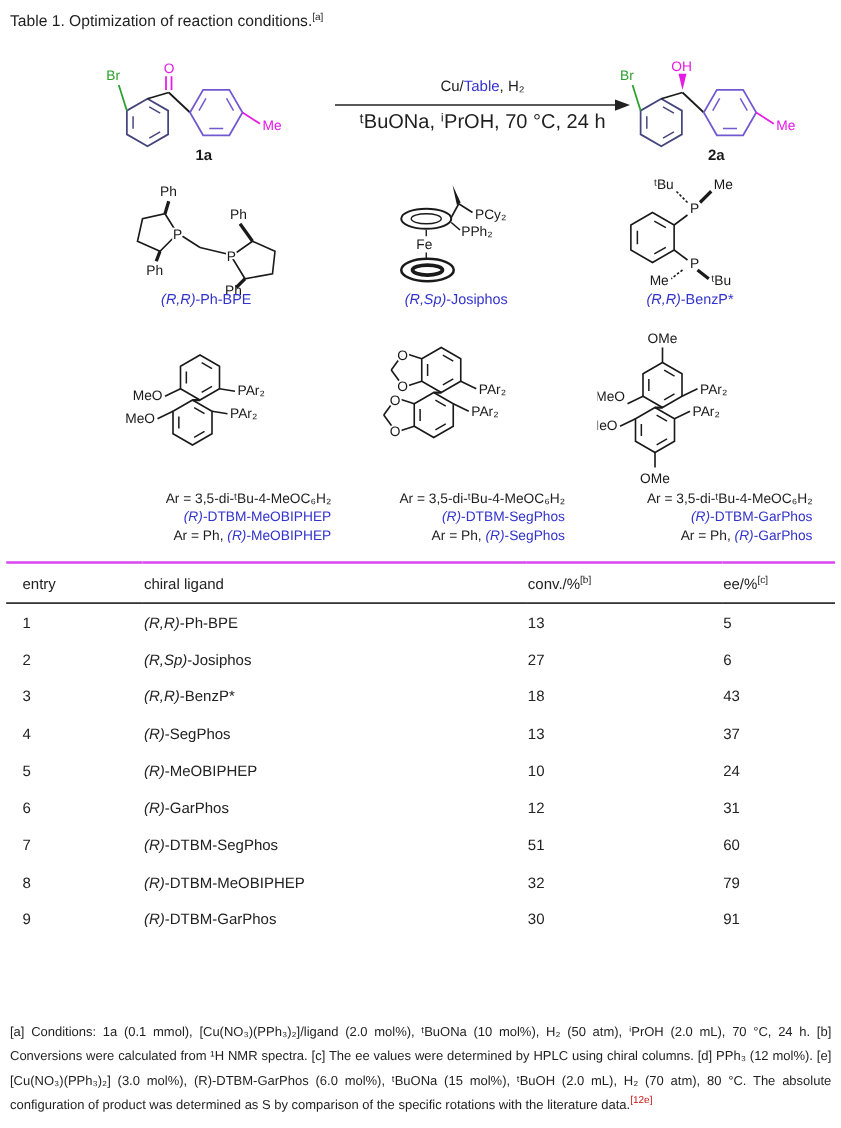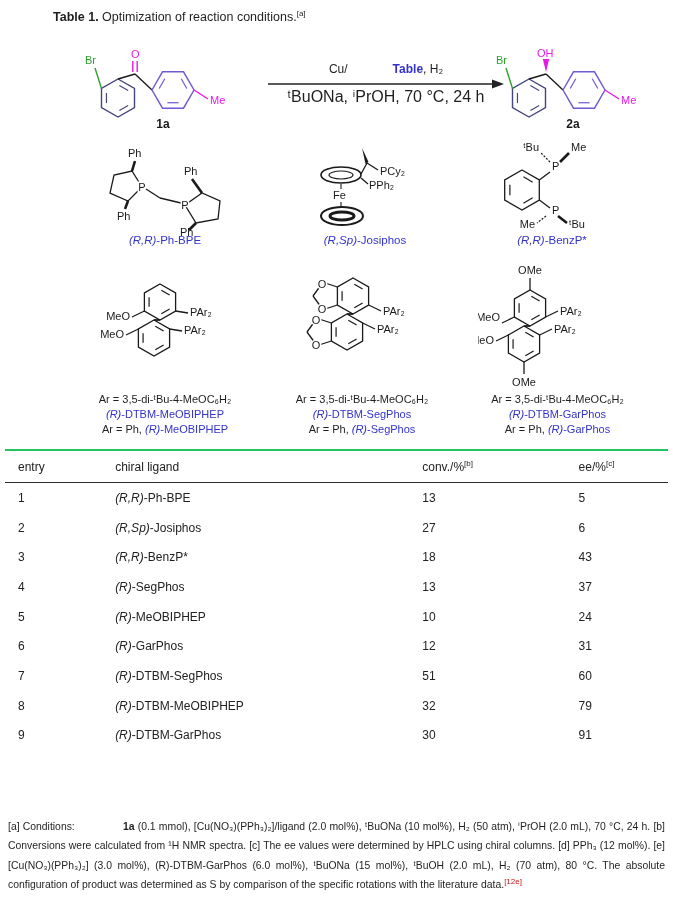--- a/index.html
+++ b/index.html
@@ -1,40 +1,40 @@
 <!DOCTYPE html>
 <html><head>
 <meta charset="utf-8">
 <style>
   html,body{margin:0;padding:0;background:#fff;}
   .page{position:relative;width:673px;height:902px;background:#fff;overflow:hidden;
         font-family:"Liberation Sans","DejaVu Sans",sans-serif;color:#1f1f1f;}
   .abs{position:absolute;}
-  .b{font-weight:bold;margin-left:45px;}
+  .b{font-weight:normal;}
   .i{font-style:italic;}
   .blue{color:#3333cc;}
   .red{color:#cc1111;}
   sup{font-size:8px;vertical-align:super;line-height:0;}
   .title{left:8px;top:10px;font-size:12.5px;}
   
   .arrowtop{left:266px;top:62px;width:240px;text-align:center;font-size:12px;}
   .arrowbot{left:256px;top:87px;width:260px;text-align:center;font-size:16px;}
   svg text{font-family:"Liberation Sans","DejaVu Sans",sans-serif;font-size:11px;fill:#1a1a1a;}
   svg .halo{paint-order:stroke;stroke:#ffffff;stroke-width:3px;}
   svg .grn{fill:#2ea02e;}
   svg .mag{fill:#e61ae6;}
   svg .lbl{font-size:12px;font-weight:bold;}
   svg polygon.ring,svg polyline,svg line{fill:none;}
   
   .cap{position:absolute;text-align:center;font-size:11.5px;color:#3333cc;}
-  .cap2{position:absolute;text-align:center;font-size:11px;line-height:15px;color:#1f1f1f;}
+  .cap2{position:absolute;text-align:right;font-size:11px;line-height:15px;color:#1f1f1f;}
   
   table.data{position:absolute;left:5px;top:449px;width:663px;border-collapse:collapse;
              font-size:12px;color:#222;}
-  table.data th{font-weight:normal;text-align:left;border-top:2px solid #22c55e;
+  table.data th{font-weight:normal;text-align:left;border-top:2px solid #d946ef;
                 border-bottom:1.5px solid #2a2a2a;height:29px;vertical-align:middle;}
   table.data td{height:27.7px;vertical-align:middle;}
   table.data .c1{width:98px;padding-left:13px;}
   table.data .c2{width:315px;}
   table.data .c3{width:159px;}
   table.data .c4{width:91px;}
   table.data tr.last td{border-bottom:2px solid #2a2a2a;}
   table.data tr.hl td{color:#3333cc;}
   
   .foot{left:8px;top:817px;width:657px;font-size:10.4px;line-height:19.4px;

